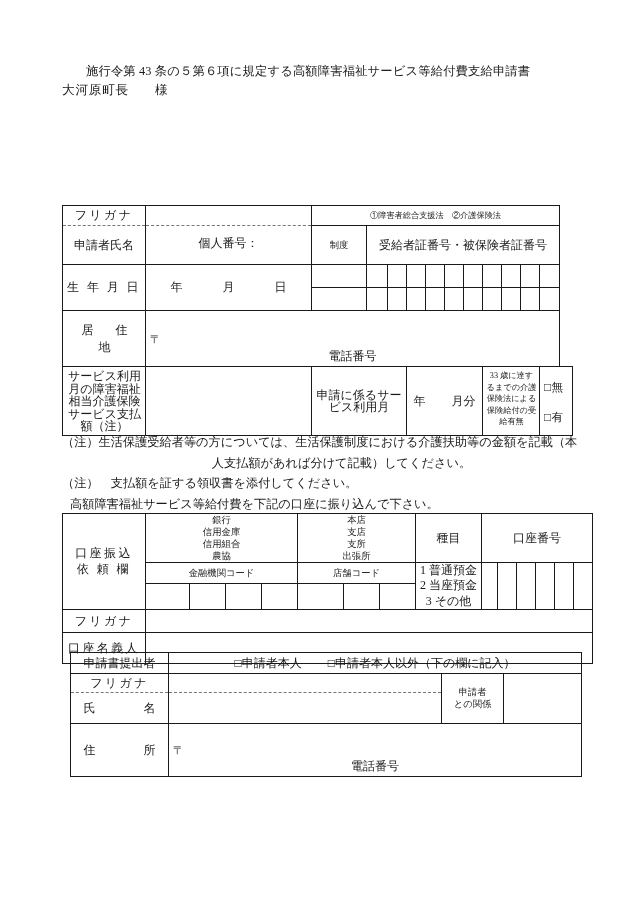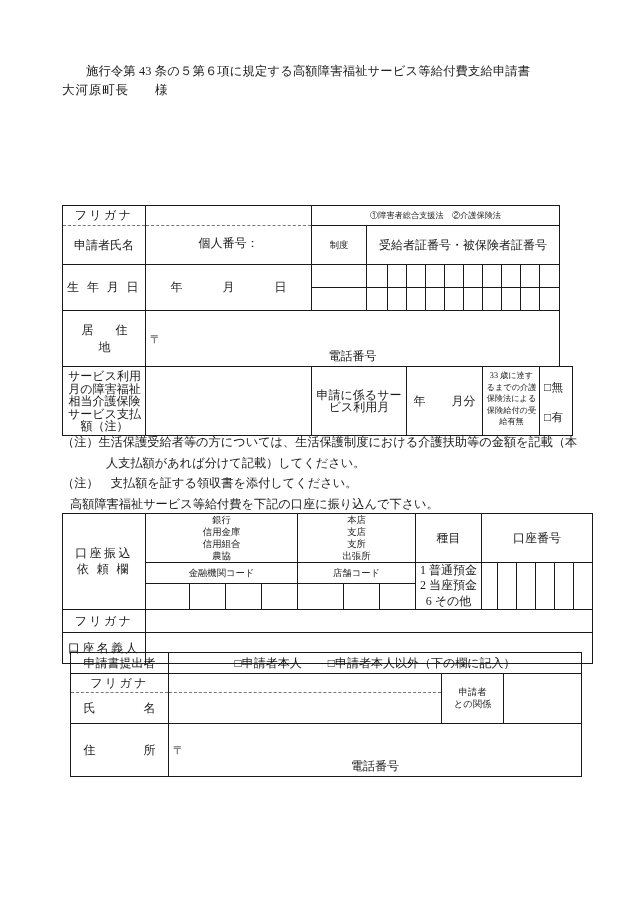--- a/index.html
+++ b/index.html
@@ -119,21 +119,21 @@
   
   .notes {
     position: absolute;
     left: 62px;
     top: 432px;
     width: 515px;
     font-size: 12.2px;
     line-height: 20.5px;
   }
   .note-row { white-space: nowrap; }
-  .note-ind { padding-left: 44px; }
+  .note-ind { padding-left: 44px; text-align: center; }
   .note-ind2 { padding-left: 8px; }
 
   
   #table-bank { left: 62px; top: 513px; width: 511px; }
 
   .bank-names {
     text-align: right;
     padding-right: 4px;
     font-size: 9.4px;
     line-height: 11.6px;
@@ -303,21 +303,21 @@
       <td style="height:22px">種目</td>
       <td colspan="6">口座番号</td>
     </tr>
 
     <tr>
       <td colspan="4" class="small" style="height:16px">金融機関コード</td>
       <td colspan="3" class="small">店舗コード</td>
       <td rowspan="2" class="kind-list">
         <span class="cellstack">1 普通預金</span>
         <span class="cellstack">2 当座預金</span>
-        <span class="cellstack">6 その他</span>
+        <span class="cellstack">3 その他</span>
       </td>
       <td rowspan="2" class="no-right"></td>
       <td rowspan="2"></td>
       <td rowspan="2"></td>
       <td rowspan="2"></td>
       <td rowspan="2"></td>
       <td rowspan="2"></td>
     </tr>
 
     <tr>

